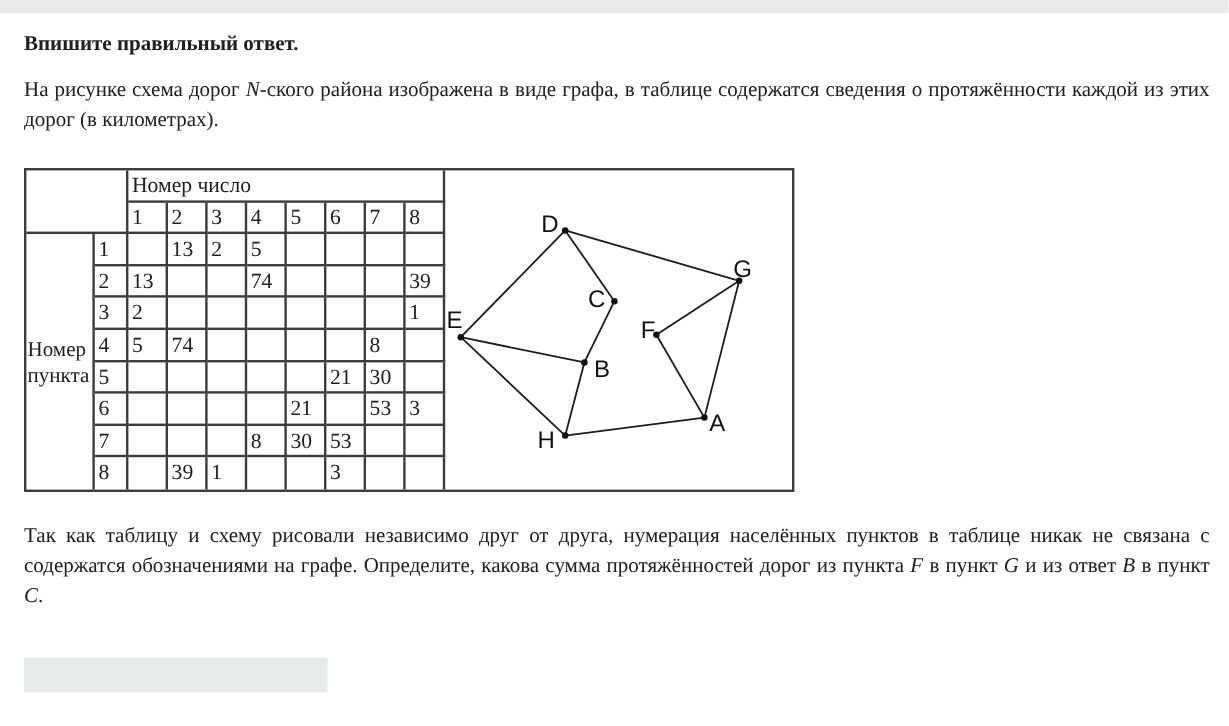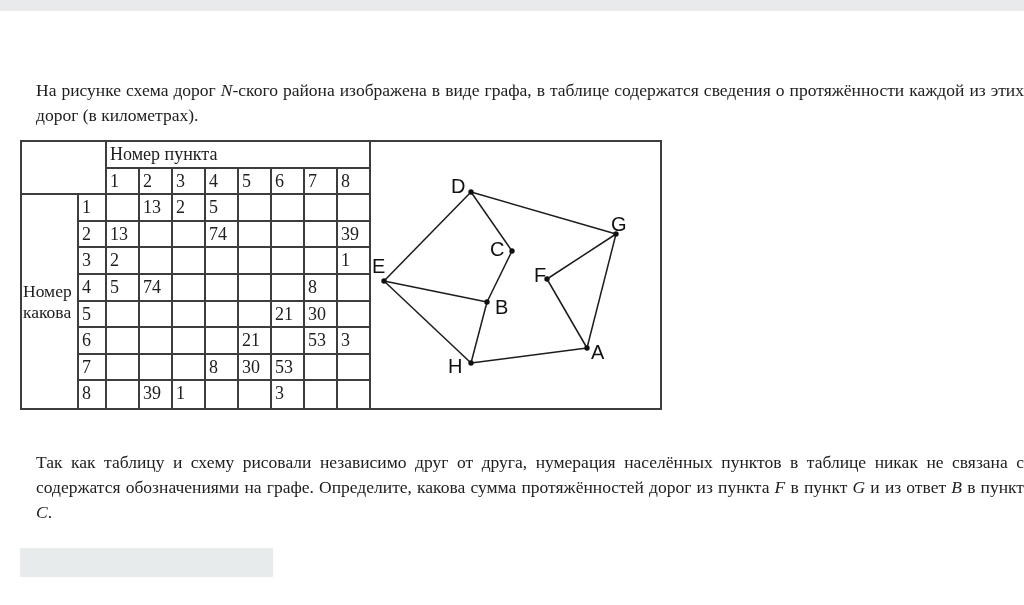--- a/index.html
+++ b/index.html
@@ -10,21 +10,21 @@
   }
   .topbar {
     position: absolute; left: 0; top: 0; width: 1024px; height: 11px;
     background: #e8eaeb;
   }
   .title {
     position: absolute; left: 20px; top: 24px; width: 988px; margin: 0;
     font-size: 17.5px; line-height: 25px; font-weight: bold;
   }
   .para {
-    position: absolute; left: 20px; width: 988px; margin: 16px;
+    position: absolute; left: 20px; width: 988px; margin: 0;
     font-size: 17.5px; line-height: 25px; text-align: justify;
   }
   .intro    { top: 62px;  }
   .question { top: 434px; }
   .note     { top: 506px; text-align: left; }
   .figure {
     position: absolute; left: 20px; top: 140px;
     width: 642px; height: 270px; box-sizing: border-box;
     border: 2px solid #3d3d3d; background: #ffffff;
   }
@@ -60,38 +60,39 @@
     font-family: "Liberation Serif", serif; font-size: 17px; color: #202020;
     padding: 0 6px;
   }
 </style>
 </head>
 <body>
 
 <div class="page">
   <div class="topbar"></div>
 
+  <h1 class="title">Впишите правильный ответ.</h1>
 
   <p class="para intro"><span>На рисунке схема дорог </span><i>N</i><span>-ского района изображена в виде графа, в таблице содержатся сведения о протяжённости каждой из этих дорог (в километрах).</span></p>
 
   <div class="figure">
     <div id="dist-grid" class="grid">
         <div class="cell br bb" style="grid-area: 1 / 1 / span 2 / span 2;"></div>
-        <div class="cell br bb" style="grid-area: 1 / 3 / auto / span 8;">Номер пункта</div>
+        <div class="cell br bb" style="grid-area: 1 / 3 / auto / span 8;">Номер число</div>
         <div class="cell br bb" style="grid-area: 2 / 3;">1</div>
         <div class="cell br bb" style="grid-area: 2 / 4;">2</div>
         <div class="cell br bb" style="grid-area: 2 / 5;">3</div>
         <div class="cell br bb" style="grid-area: 2 / 6;">4</div>
         <div class="cell br bb" style="grid-area: 2 / 7;">5</div>
         <div class="cell br bb" style="grid-area: 2 / 8;">6</div>
         <div class="cell br bb" style="grid-area: 2 / 9;">7</div>
         <div class="cell br bb" style="grid-area: 2 / 10;">8</div>
         <div class="cell br rowlabel" style="grid-area: 3 / 1 / span 8;">
           <div>Номер</div>
-          <div>какова</div>
+          <div>пункта</div>
         </div>
         <div class="cell br bb" style="grid-area: 3 / 2;">1</div>
         <div class="cell br bb" style="grid-area: 4 / 2;">2</div>
         <div class="cell br bb" style="grid-area: 5 / 2;">3</div>
         <div class="cell br bb" style="grid-area: 6 / 2;">4</div>
         <div class="cell br bb" style="grid-area: 7 / 2;">5</div>
         <div class="cell br bb" style="grid-area: 8 / 2;">6</div>
         <div class="cell br bb" style="grid-area: 9 / 2;">7</div>
         <div class="cell br" style="grid-area: 10 / 2;">8</div>
         <div class="cell br bb" style="grid-area: 3 / 3;"></div>

